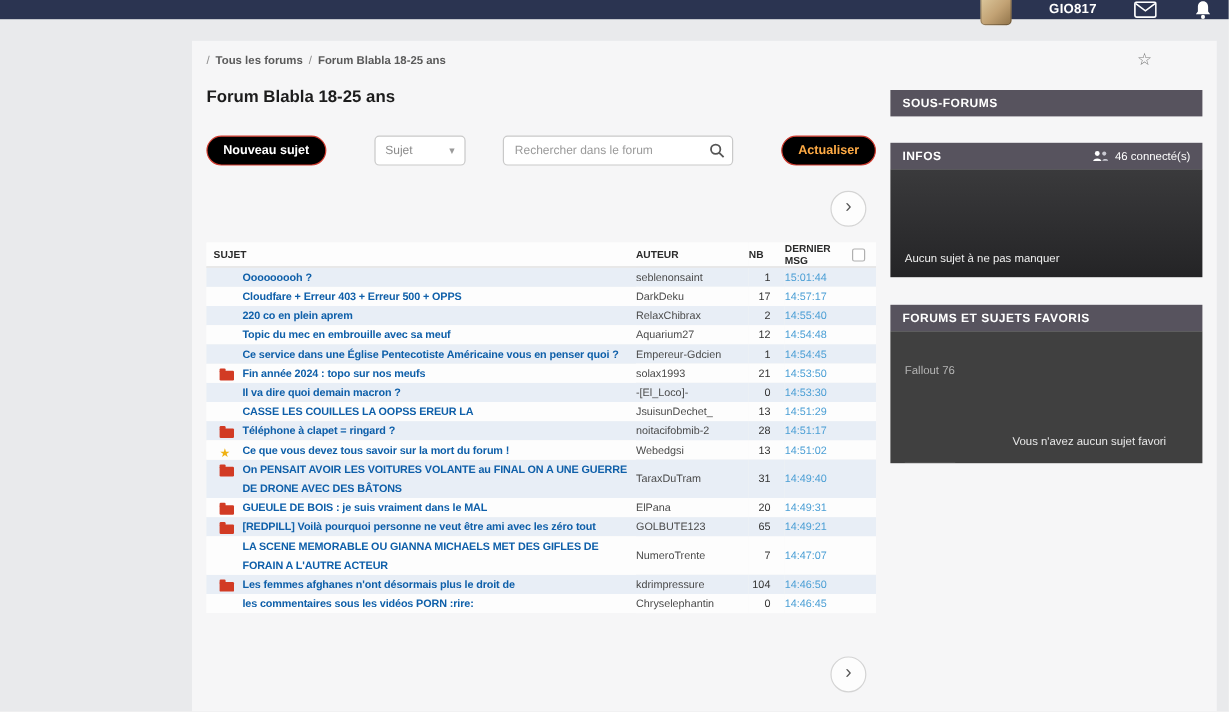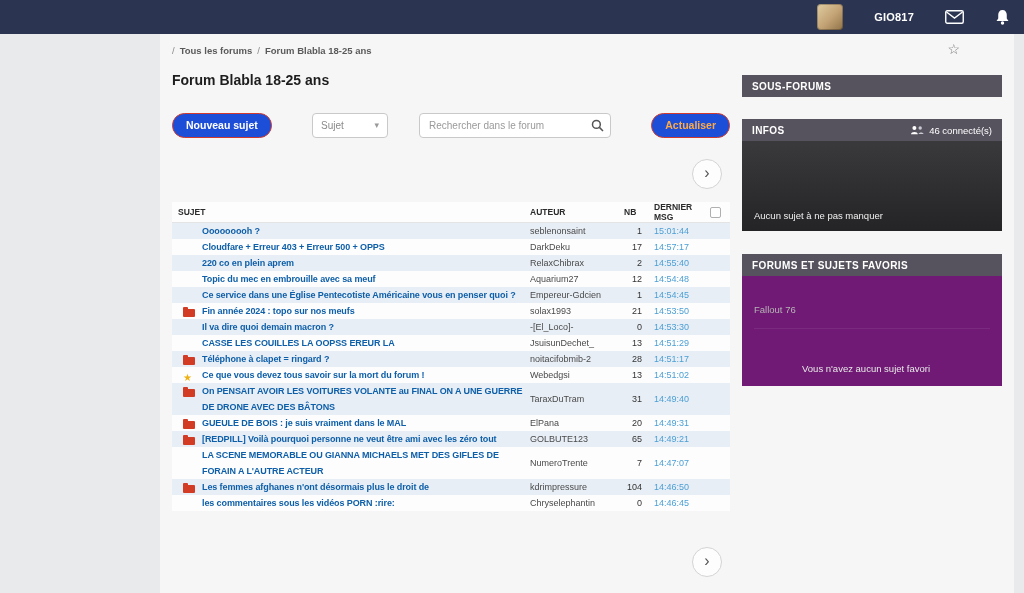--- a/index.html
+++ b/index.html
@@ -6,21 +6,21 @@
   html,body { width:1024px; height:593px; }
   body {
     position:relative; overflow:hidden;
     background:#e9eaec;
     font-family:"Liberation Sans", sans-serif;
     -webkit-font-smoothing:antialiased;
   }
 
   
   .navbar {
-    position:absolute; top:0; left:0; right:0; height:34px;
+    position:absolute; top:0; left:0; right:0; height:16px;
     background:#2b3451;
     display:flex; align-items:center; justify-content:flex-end;
     padding-right:14px; gap:31px;
   }
   .avatar {
     width:26px; height:26px; border-radius:4px;
     background:linear-gradient(135deg,#e0cda2 0%,#c2a274 55%,#8f7248 100%);
     box-shadow:inset 0 0 0 1px rgba(0,0,0,.25);
     cursor:pointer;
   }
@@ -52,21 +52,21 @@
     font-size:14px; font-weight:bold; color:#1d1d1d;
   }
 
   
   .toolbar {
     position:absolute; top:112px; left:172px; width:558px; height:26px;
     display:flex; align-items:center; justify-content:space-between;
   }
   .btn {
     height:25px; border-radius:13px;
-    background:#1d4ed8; border:1.5px solid #d03a2e;
+    background:#000000; border:1.5px solid #d03a2e;
     color:#fff; font-size:10.5px; font-weight:bold;
     padding:0 13px; display:flex; align-items:center; cursor:pointer;
     font-family:"Liberation Sans", sans-serif;
     text-align:center;
   }
   .btn.refresh { color:#ffab45; }
   .search-group { display:flex; gap:3px; align-items:center; }
   .select-box {
     width:76px; height:25px; background:#fff;
     border:1px solid #c9c9c9; border-radius:4px;
@@ -159,22 +159,22 @@
   }
   .infos-header { margin-top:22px; }
   .infos-box {
     height:90px; background:linear-gradient(#3a3a3c,#242426);
     display:flex; flex-direction:column; justify-content:flex-end;
     padding:10px 12px;
   }
   .infos-box .notice { color:#f0f0f0; font-size:9.5px; }
   .fav-header { margin-top:23px; }
   .fav-box {
-    height:110px; background:#701a75;
-    display:flex; flex-direction:column; padding:0 12px;
+    height:110px; background:#404040;
+    display:flex; flex-direction:row; padding:0 12px;
   }
   .fav-forum {
     margin-top:28px; padding-bottom:13px;
     border-bottom:1px solid rgba(255,255,255,.08);
     color:#b5b5b5; font-size:9.5px; cursor:pointer;
   }
   .fav-empty { margin-top:auto; margin-bottom:12px; color:#e8e8e8; font-size:9.5px;margin-left:48px; }
 </style>
 </head>
 <body>

